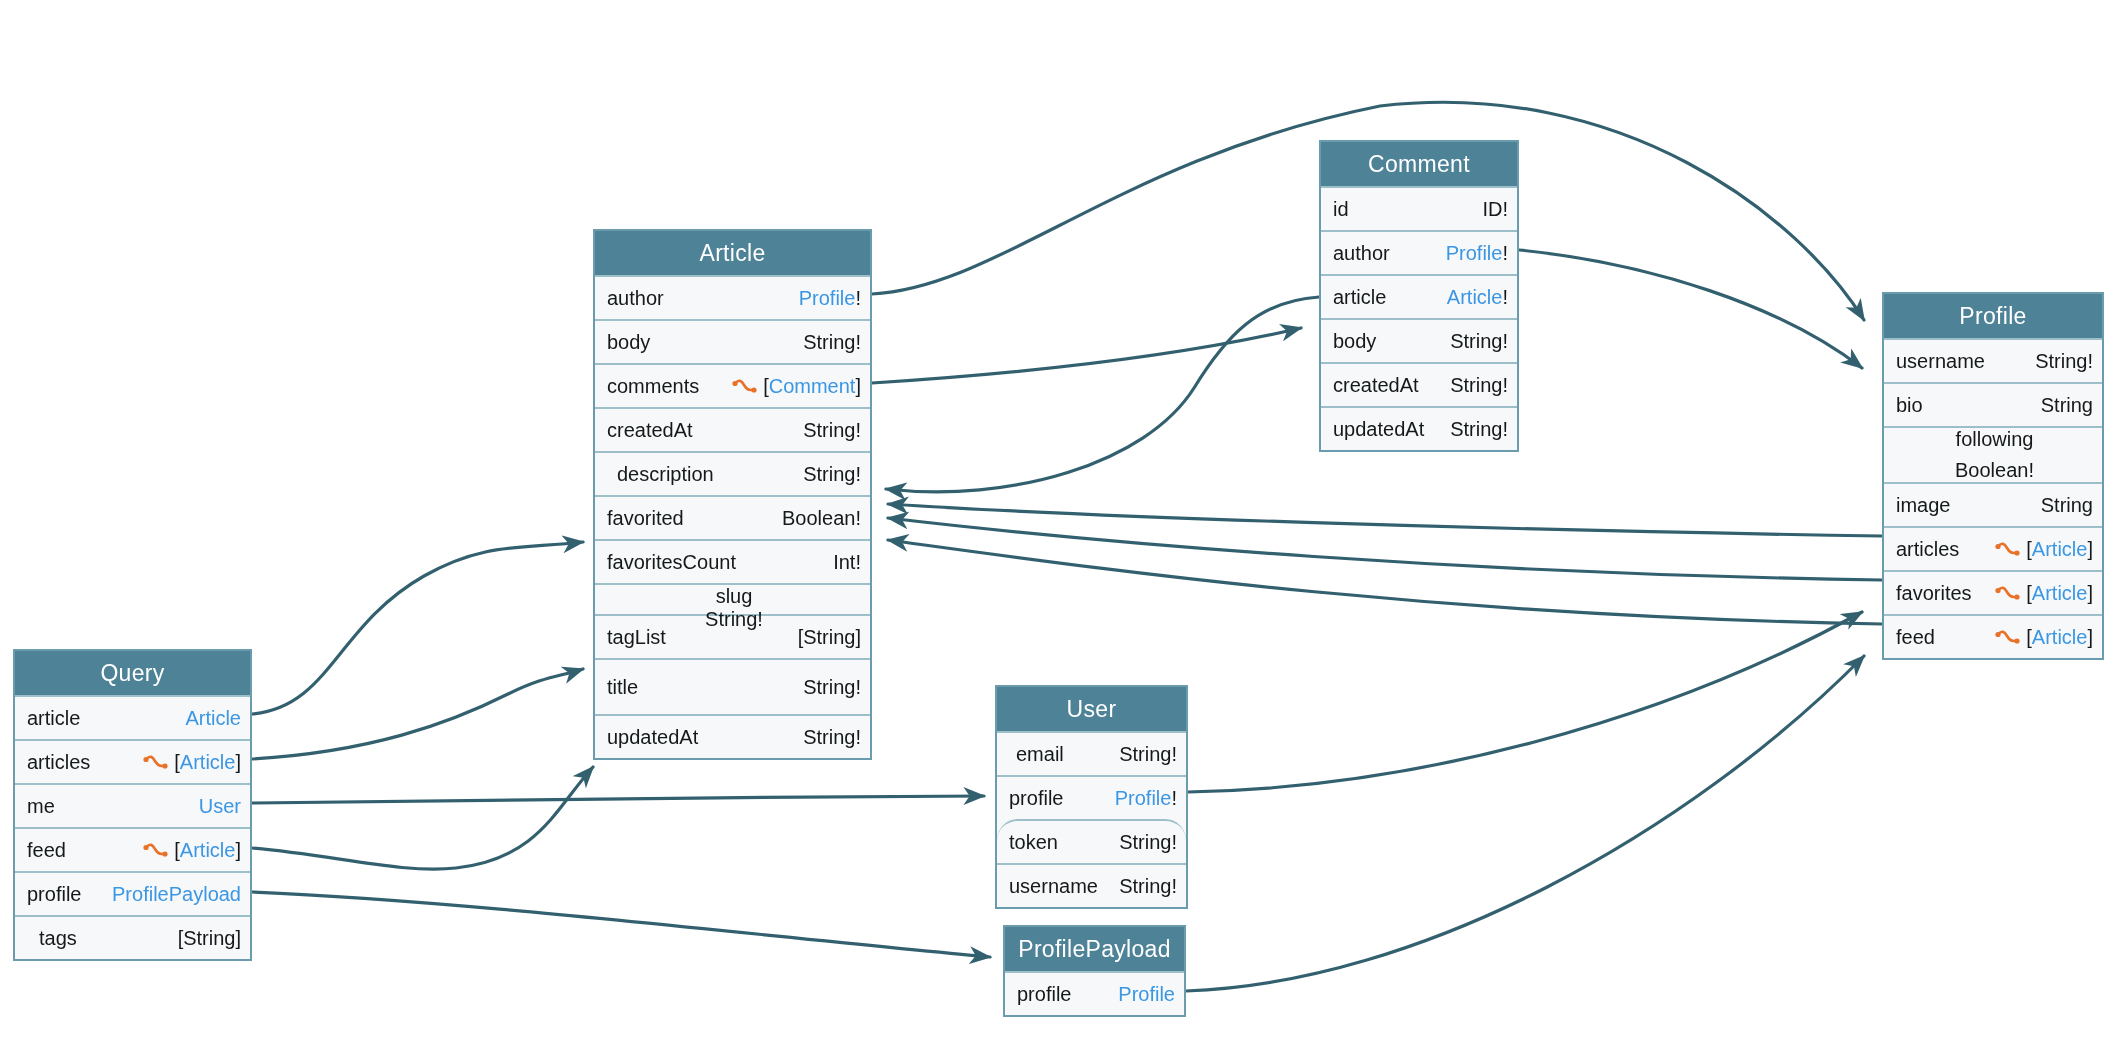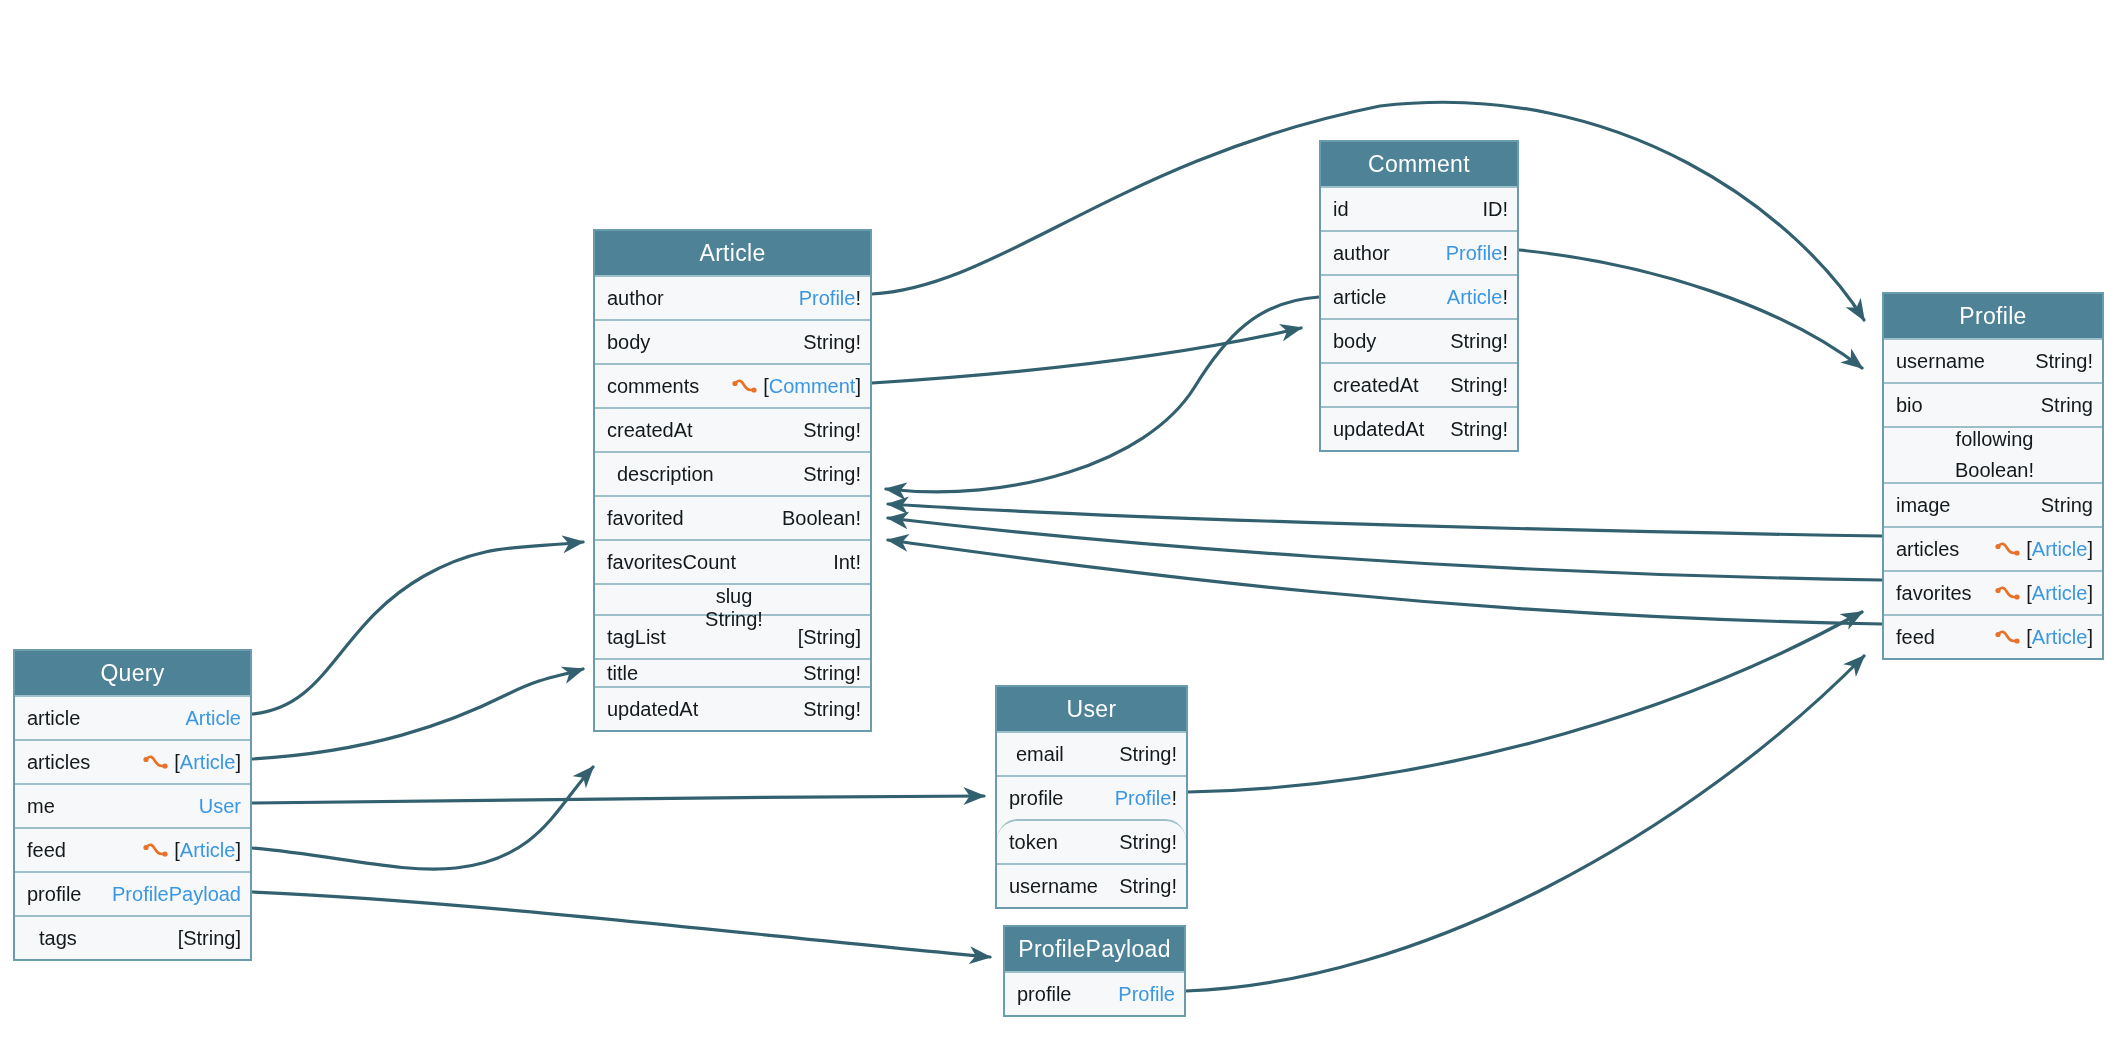--- a/index.html
+++ b/index.html
@@ -181,21 +181,21 @@
           </span>
         </div>
         <div class="tbl-row" style="height: 44px; background: rgb(246, 248, 249); border-top-color: rgb(156, 191, 202);">
           <span class="fname">tagList</span>
           <span class="ftype">
             <span class="pre">[</span>
             <span class="tname scalar">String</span>
             <span class="post">]</span>
           </span>
         </div>
-        <div class="tbl-row" style="height: 28px; background: rgb(246, 248, 249); border-top-color: rgb(156, 191, 202);">
+        <div class="tbl-row" style="height: 56px; background: rgb(246, 248, 249); border-top-color: rgb(156, 191, 202);">
           <span class="fname">title</span>
           <span class="ftype">
             <span class="pre"></span>
             <span class="tname scalar">String</span>
             <span class="post">!</span>
           </span>
         </div>
         <div class="tbl-row" style="height: 44px; background: rgb(246, 248, 249); border-top-color: rgb(156, 191, 202);">
           <span class="fname">updatedAt</span>
           <span class="ftype">

